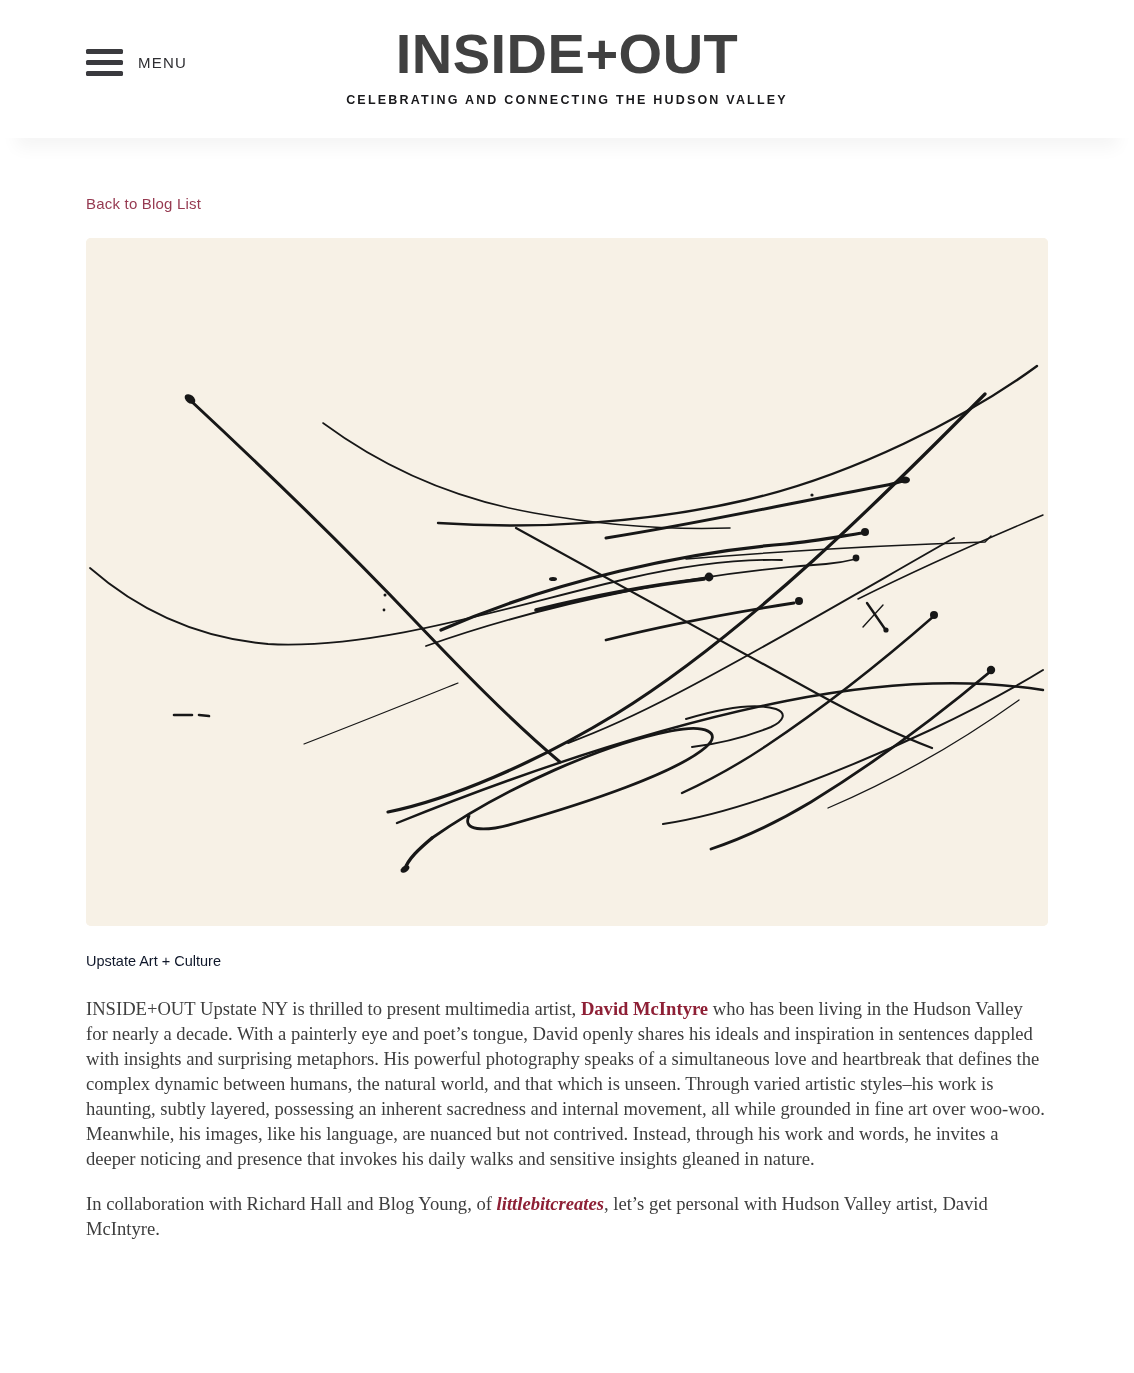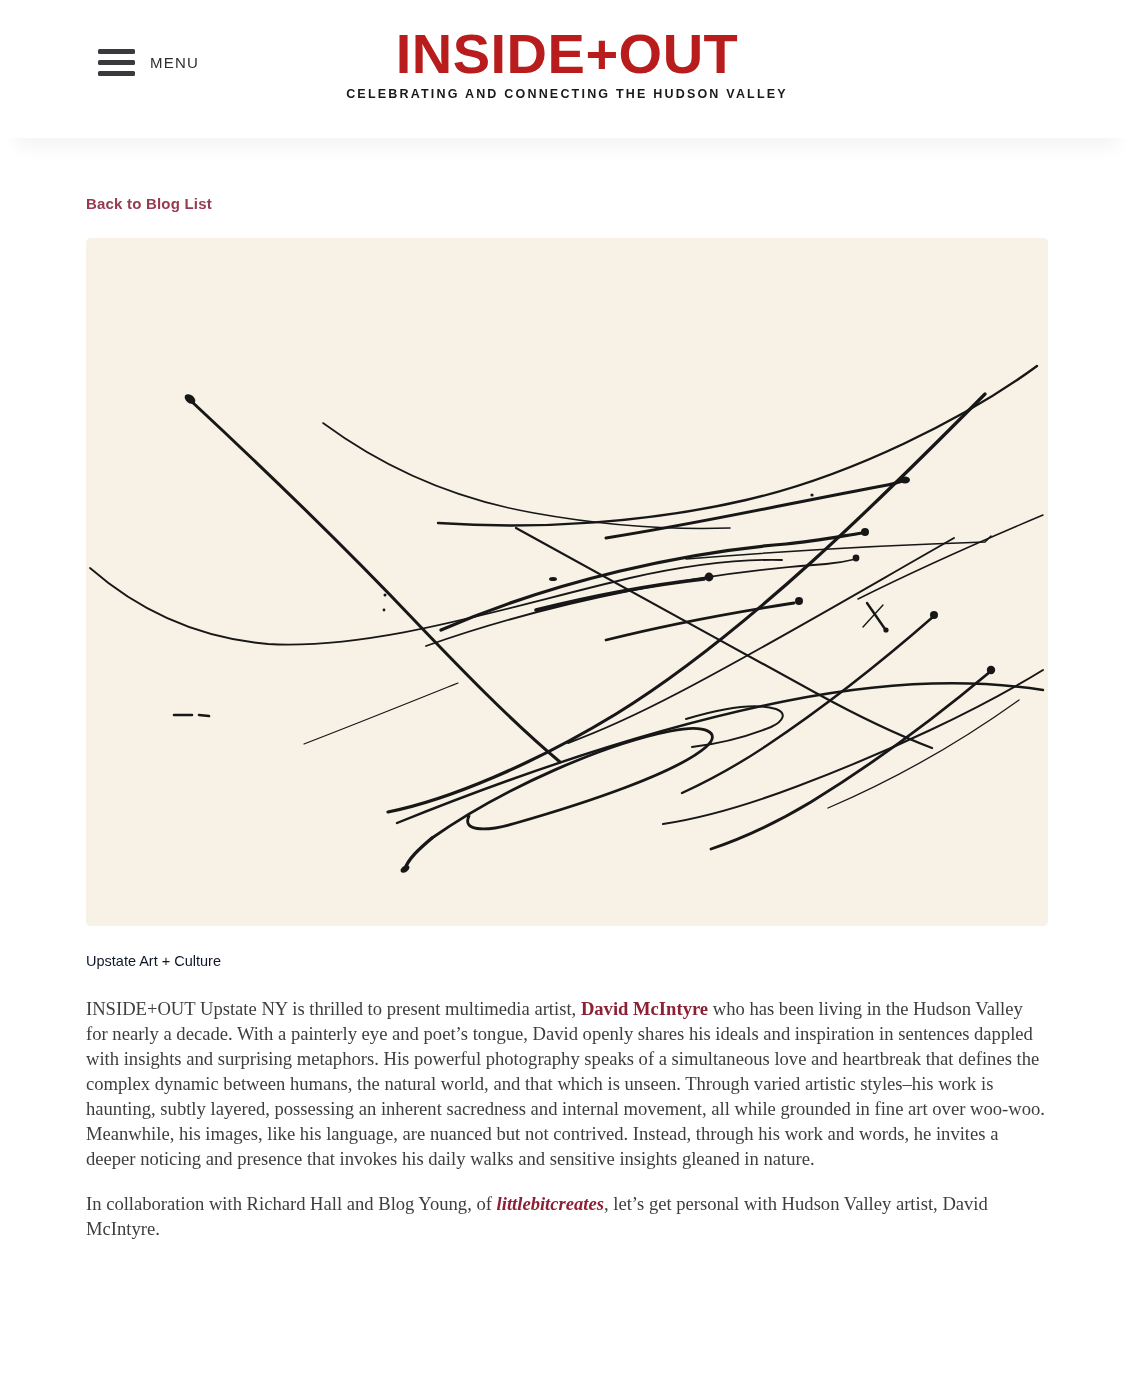--- a/index.html
+++ b/index.html
@@ -9,48 +9,48 @@
 
   
   .site-header {
     padding-top: 30px;
     height: 138px;
     position: relative;
     background: #ffffff;
     box-shadow: 0 26px 16px -16px rgba(0,0,0,0.045);
   }
   .menu-button {
-    position: absolute; left: 12px; top: 19px;
+    position: absolute; left: 0; top: 19px;
     display: flex; align-items: center; gap: 15px;
     background: none; border: none; padding: 0; cursor: pointer;
   }
   .hamburger { display: flex; flex-direction: column; gap: 6px; }
   .hamburger span {
     display: block; width: 37px; height: 5px;
     background: #3a3a3e; border-radius: 1.5px;
   }
   .menu-label {
     font-size: 15px; letter-spacing: 1.2px; font-weight: 500;
     color: #2e2e32;
   }
   .logo { text-align: center; cursor: pointer; }
   .logo-title {
     font-size: 56px; line-height: 48px; font-weight: 800;
-    letter-spacing: 0.5px; color: #b91c1c; white-space: nowrap;
+    letter-spacing: 0.5px; color: #404040; white-space: nowrap;
   }
   .logo-tagline {
-    margin-top: 9px; font-size: 12.5px; font-weight: 700;
+    margin-top: 15px; font-size: 12.5px; font-weight: 700;
     letter-spacing: 2.2px; color: #19191c; white-space: nowrap;
   }
 
   
   main { padding-top: 57px; padding-bottom: 8px; }
   .back-link {
     display: inline-block;
-    font-size: 15px; line-height: 16px; font-weight: 700;
+    font-size: 15px; line-height: 16px; font-weight: 400;
     letter-spacing: 0.2px; color: #963a51; text-decoration: none;
     margin-bottom: 26px; cursor: pointer;
   }
   .hero-figure {
     margin: 0; width: 962px; height: 688px;
     border-radius: 5px; overflow: hidden; background: #f7f1e6;
   }
   .hero-figure svg { display: block; width: 100%; height: 100%; }
 
   .article-category {

